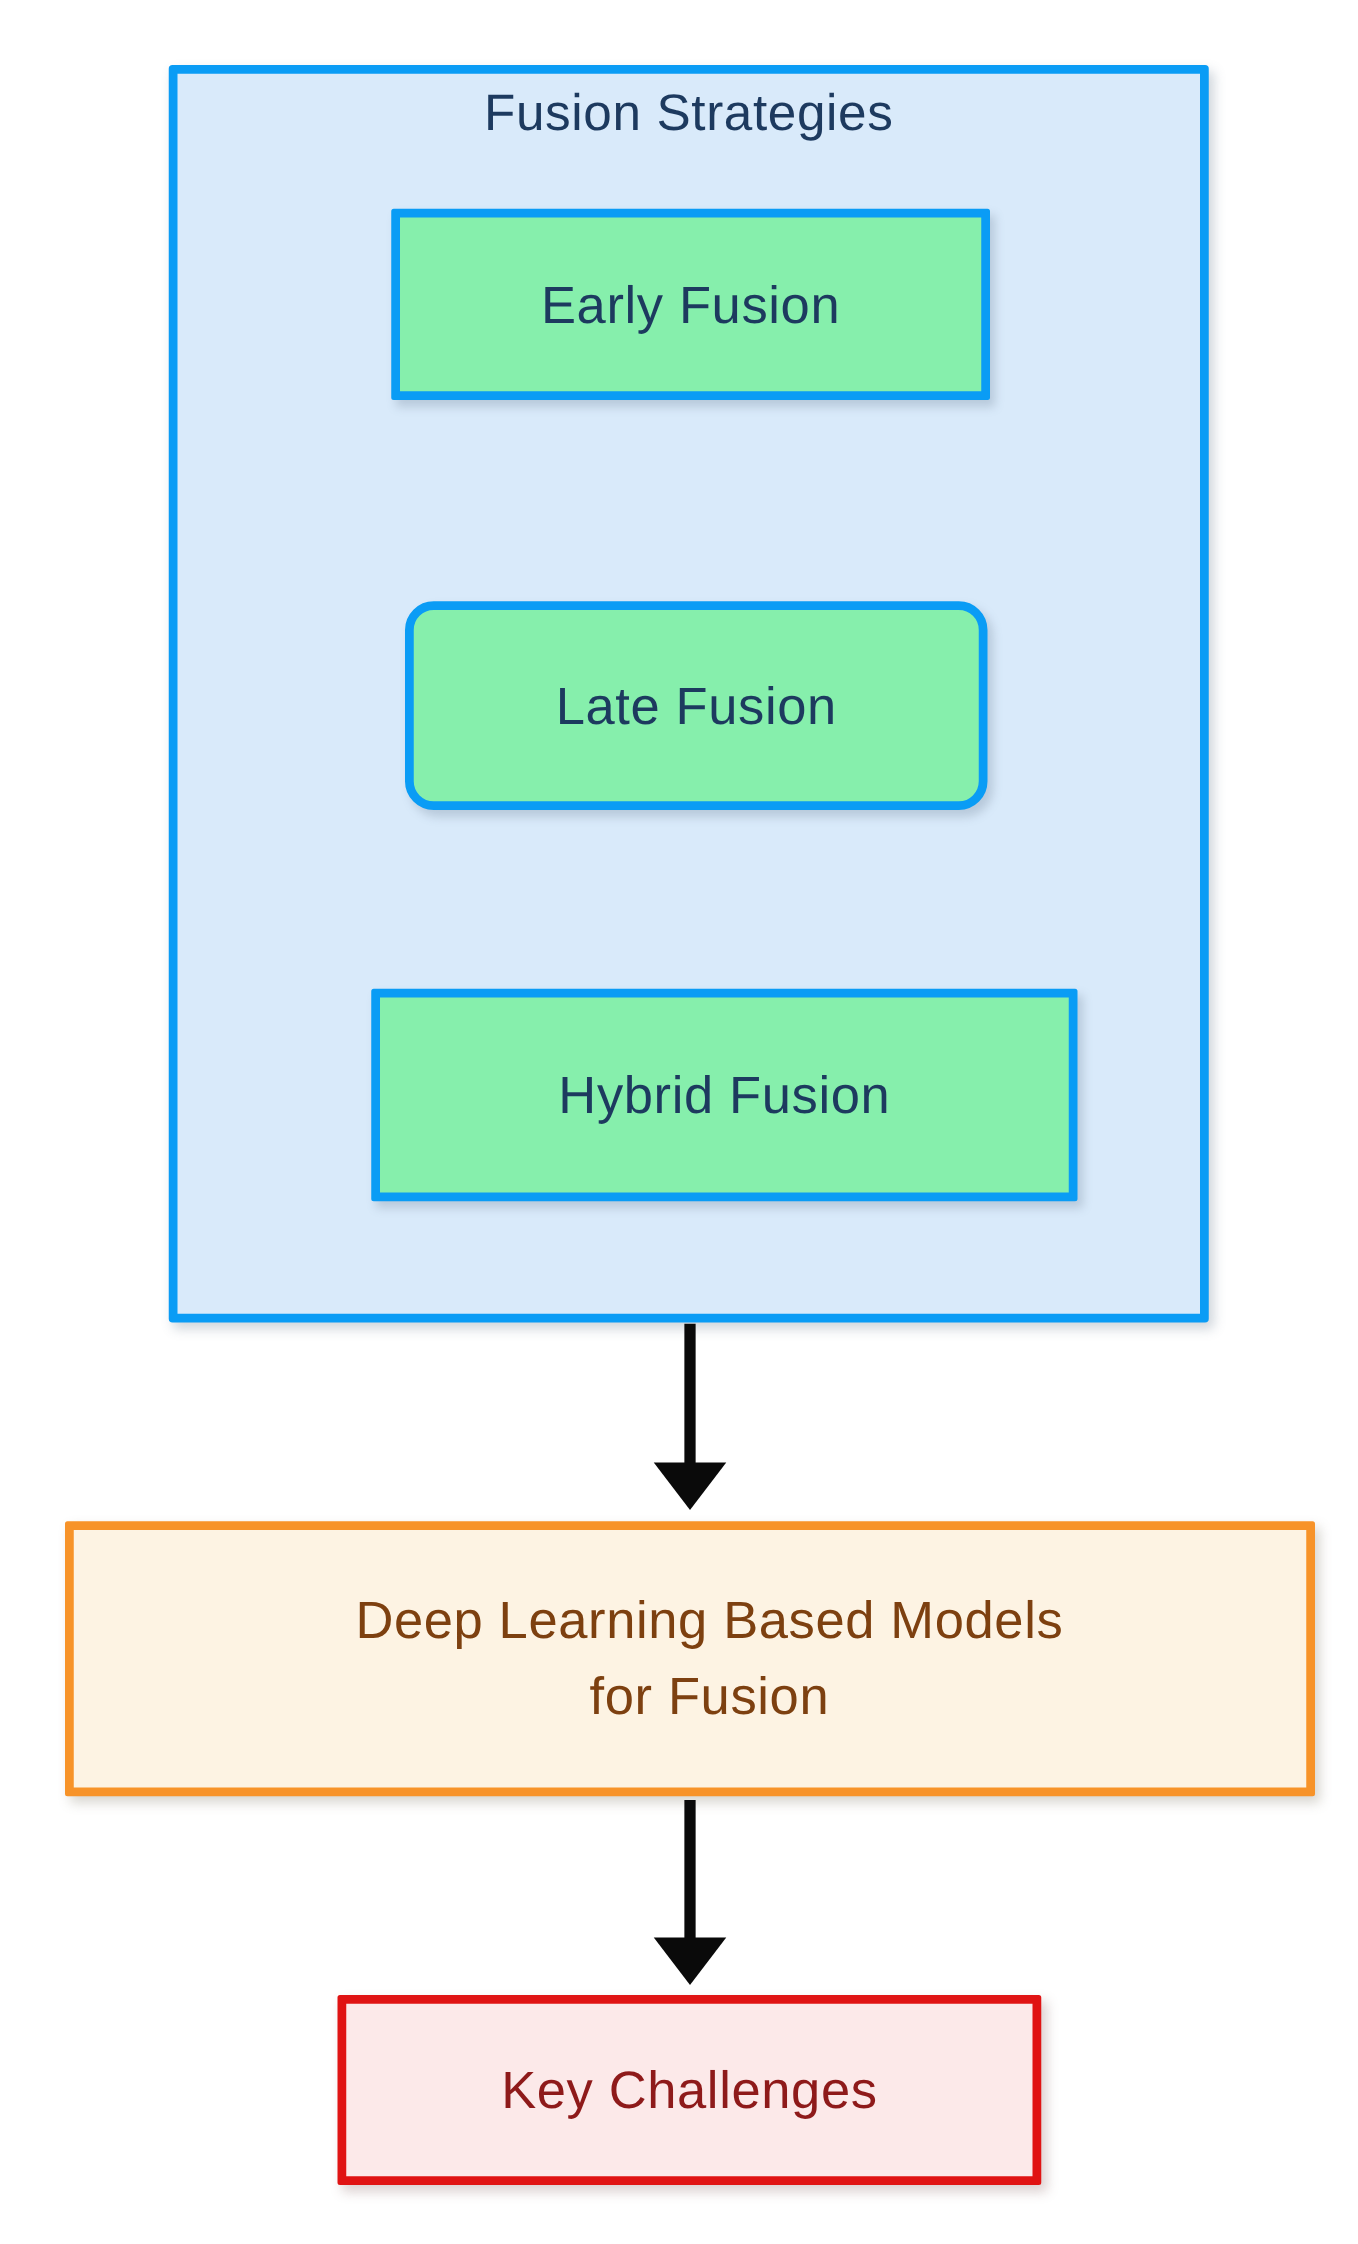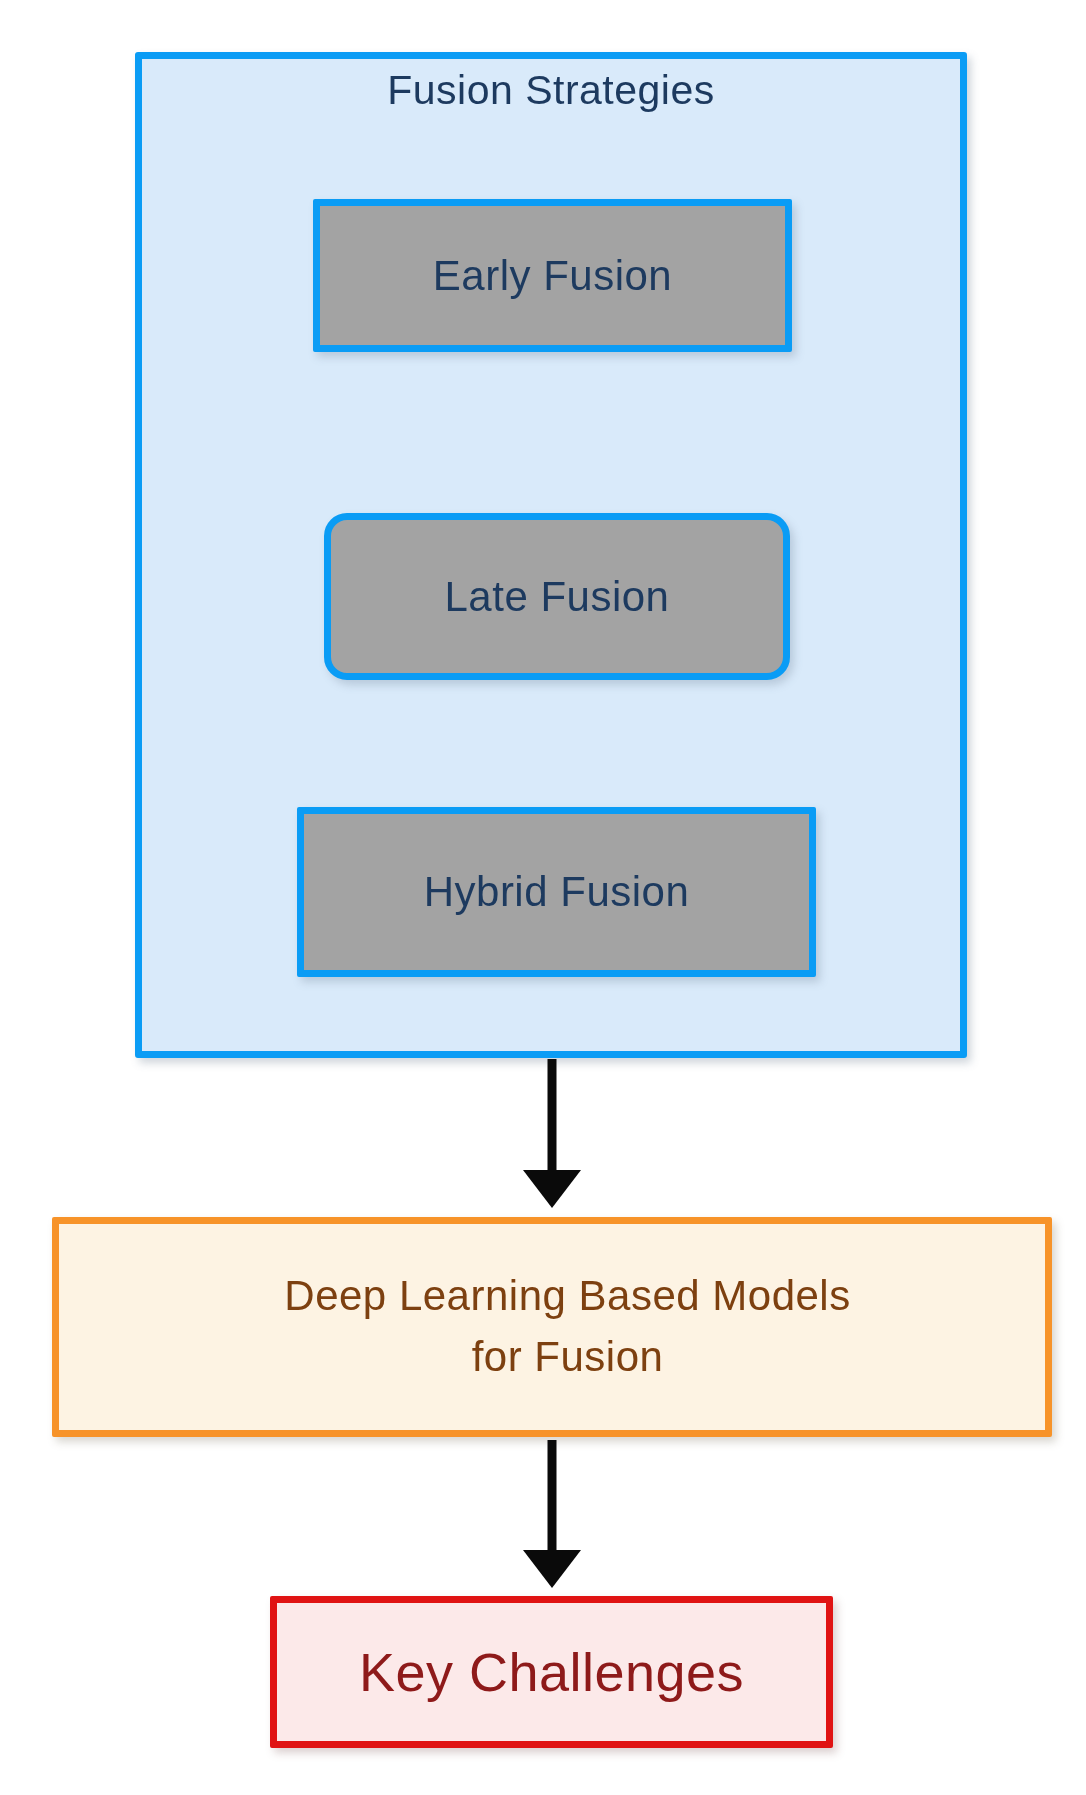--- a/index.html
+++ b/index.html
@@ -35,35 +35,34 @@
     top: 8px;
     width: 100%;
     text-align: center;
     font-size: 41px;
     letter-spacing: 0.5px;
     color: #1d3a5f;
   }
   .sub-node {
     position: absolute;
     box-sizing: border-box;
-    background: #a3a3a3;
+    background: #86efac;
     border: 7px solid #0a9cf5;
     border-radius: 2px;
     box-shadow: 4px 5px 8px rgba(100, 120, 140, 0.28);
     display: flex;
     align-items: center;
     justify-content: center;
     font-size: 42px;
     color: #1d3a5f;
     letter-spacing: 0.5px;
-    margin-top: 32px;
   }
   .sub-node.early  { left: 171px; top: 108px; width: 479px; height: 153px; }
   .sub-node.late   { left: 182px; top: 422px; width: 466px; height: 167px; border-radius: 23px; }
-  .sub-node.hybrid { left: 155px; top: 716px; width: 519px; height: 170px; }
+  .sub-node.hybrid { left: 155px; top: 732px; width: 565px; height: 170px; }
 
   
   .arrow {
     position: absolute;
     width: 58px;
   }
   .arrow .shaft {
     position: absolute;
     left: 50%;
     transform: translateX(-50%);
@@ -119,21 +118,21 @@
     width: 563px;
     height: 152px;
     box-sizing: border-box;
     background: #fce9e9;
     border: 7px solid #e01313;
     border-radius: 2px;
     box-shadow: 4px 5px 9px rgba(130, 90, 90, 0.28);
     display: flex;
     align-items: center;
     justify-content: center;
-    font-size: 54px;
+    font-size: 42px;
     color: #8e1a1a;
     letter-spacing: 0.5px;
   }
 </style>
 </head>
 <body>
 
 <div class="canvas">
 
   <div class="group-box">

